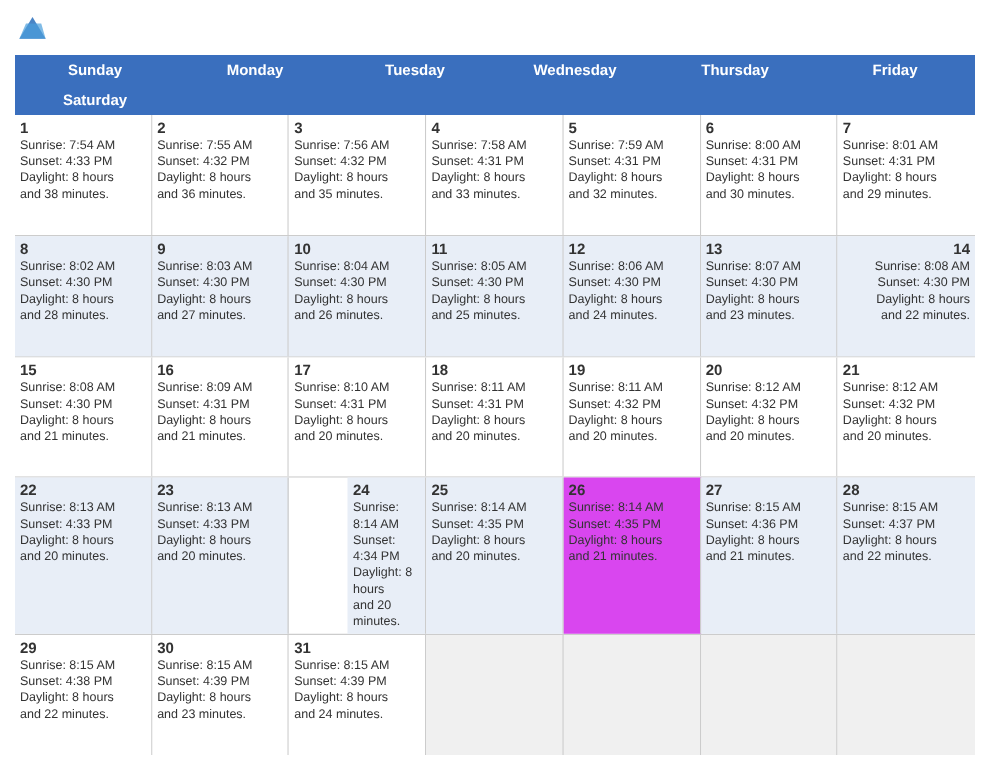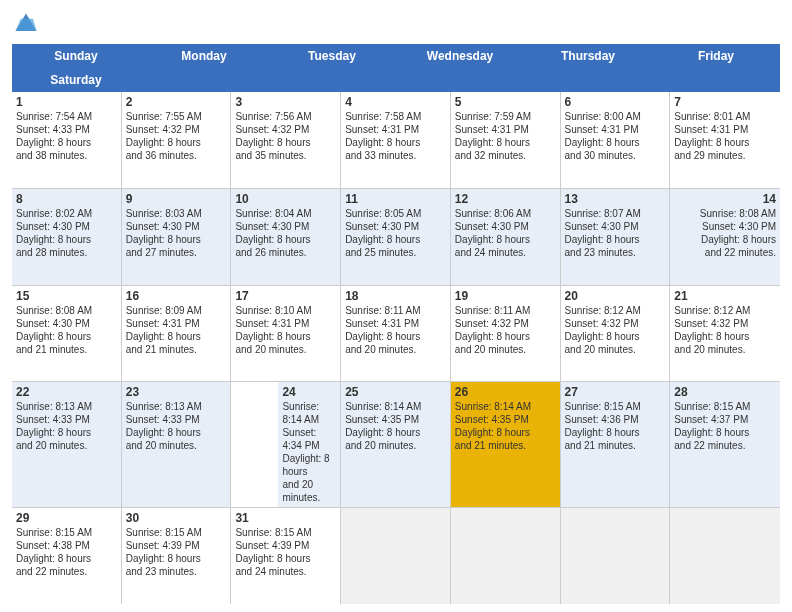--- a/index.html
+++ b/index.html
@@ -256,21 +256,21 @@
             <div class="cell-text">Sunrise: 8:13 AM<br>Sunset: 4:33 PM<br>Daylight: 8 hours<br>and 20 minutes.</div>
           </div>
           <div class="cal-cell" style="background: rgb(232, 238, 247); margin-left: 47px;">
             <span class="day-num">24</span>
             <div class="cell-text">Sunrise: 8:14 AM<br>Sunset: 4:34 PM<br>Daylight: 8 hours<br>and 20 minutes.</div>
           </div>
           <div class="cal-cell" style="background: rgb(232, 238, 247);">
             <span class="day-num">25</span>
             <div class="cell-text">Sunrise: 8:14 AM<br>Sunset: 4:35 PM<br>Daylight: 8 hours<br>and 20 minutes.</div>
           </div>
-          <div class="cal-cell" style="background: #eab308;">
+          <div class="cal-cell" style="background: #d946ef;">
             <span class="day-num">26</span>
             <div class="cell-text">Sunrise: 8:14 AM<br>Sunset: 4:35 PM<br>Daylight: 8 hours<br>and 21 minutes.</div>
           </div>
           <div class="cal-cell" style="background: rgb(232, 238, 247);">
             <span class="day-num">27</span>
             <div class="cell-text">Sunrise: 8:15 AM<br>Sunset: 4:36 PM<br>Daylight: 8 hours<br>and 21 minutes.</div>
           </div>
           <div class="cal-cell" style="background: rgb(232, 238, 247);">
             <span class="day-num">28</span>
             <div class="cell-text">Sunrise: 8:15 AM<br>Sunset: 4:37 PM<br>Daylight: 8 hours<br>and 22 minutes.</div>

